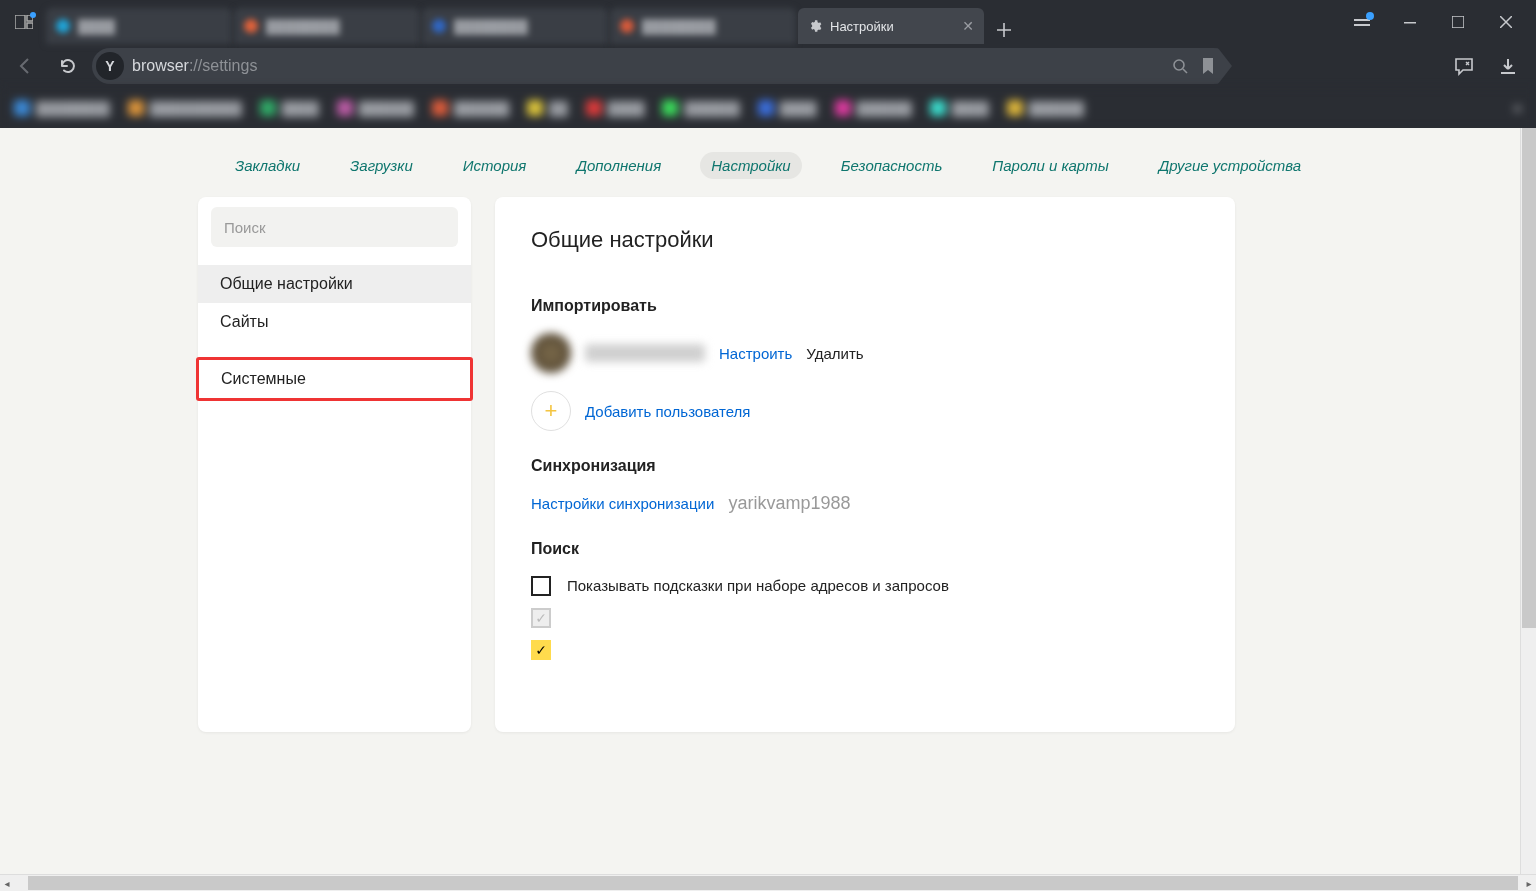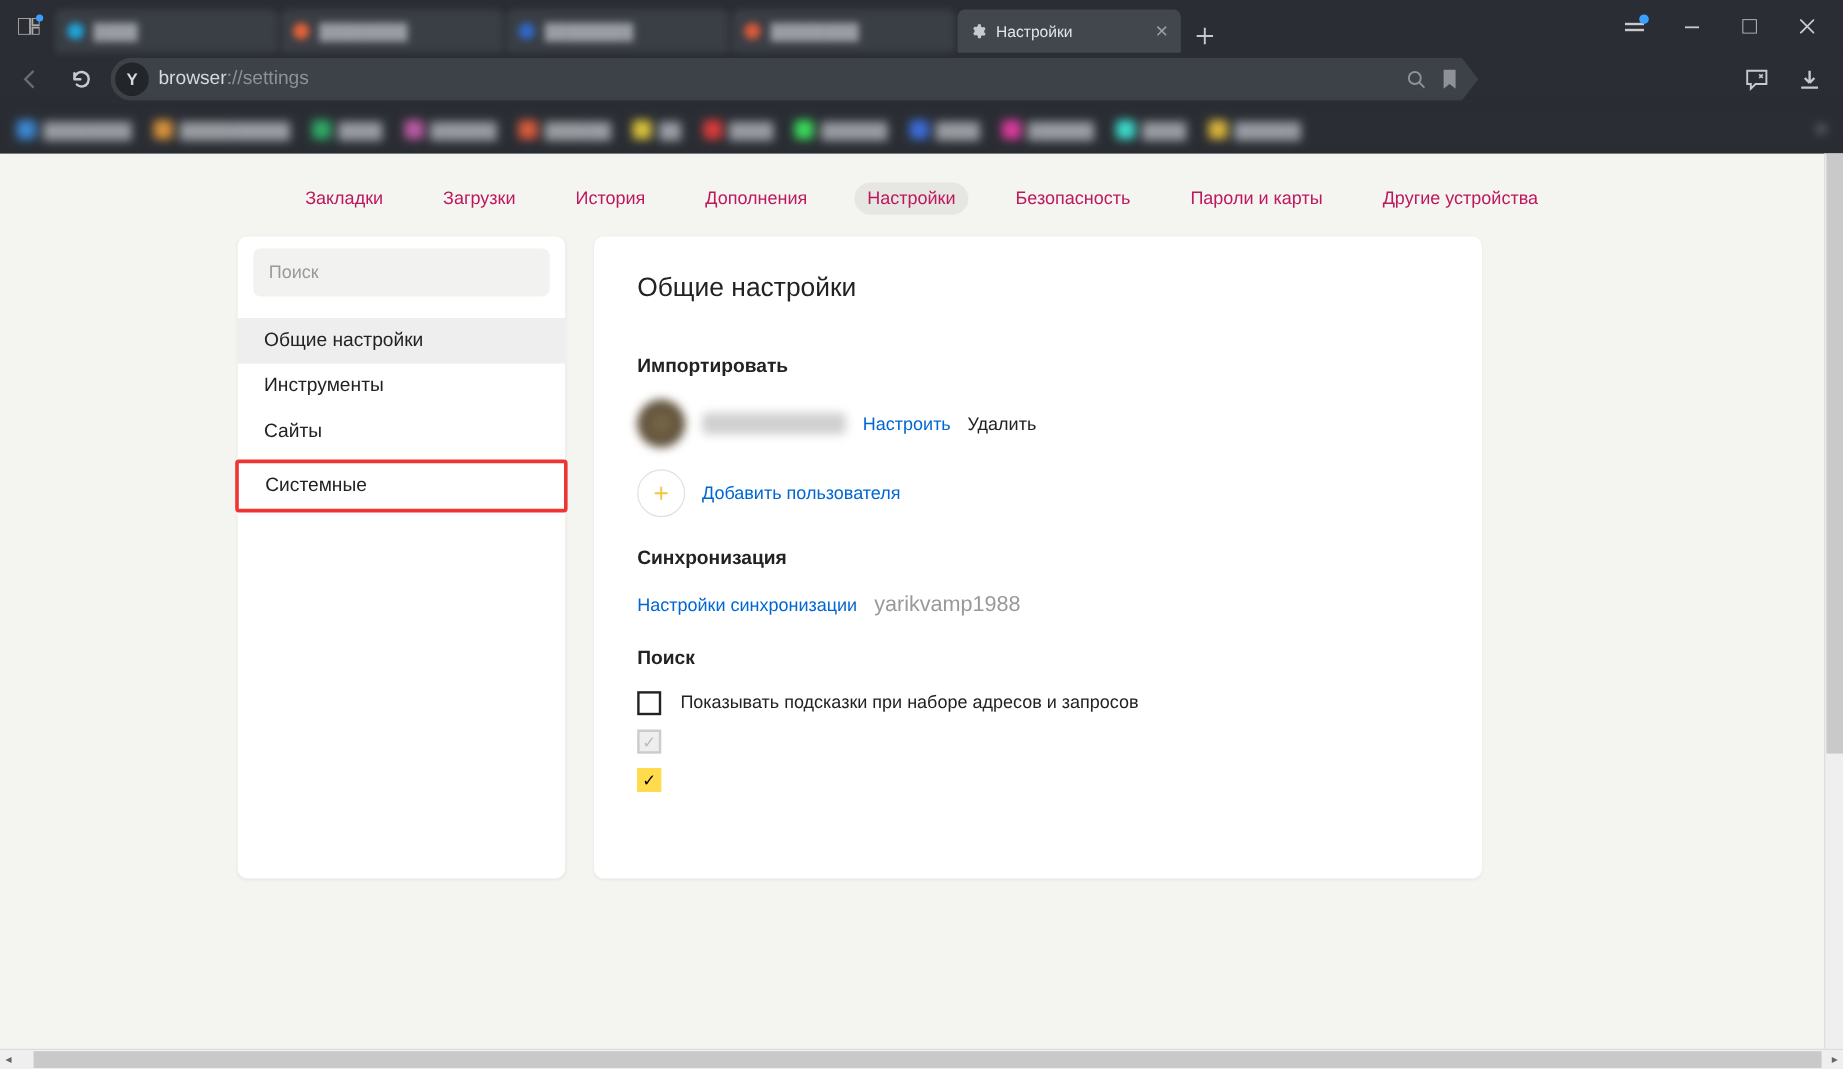--- a/index.html
+++ b/index.html
@@ -41,30 +41,30 @@
 
 .content-wrap { position:absolute; top:128px; left:0; right:0; bottom:0; background:#f4f4f1; }
 .scroll-v { position:absolute; top:0; right:0; width:16px; bottom:17px; background:#efefef; border-left:1px solid #ddd; }
 .scroll-v .thumb { width:14px; height:500px; background:#c9c9c9; margin:0 auto; border-radius:0;}
 .scroll-h { position:absolute; left:0; right:0; bottom:0; height:17px; background:#efefef; border-top:1px solid #ddd; display:flex; align-items:center;}
 .scroll-h .thumb { height:14px; width:1490px; background:#c9c9c9; margin-left:14px;}
 .scroll-h .arr { width:14px; height:14px; display:flex; align-items:center; justify-content:center; color:#666; font-size:10px;}
 
 
 .settings-nav { display:flex; justify-content:center; gap:28px; padding:24px 0 18px; font-size:15px; color:#333; }
-.settings-nav .navitem { padding:5px 11px; border-radius:14px; color:#be185d; }
+.settings-nav .navitem { padding:5px 11px; border-radius:14px; color:#0f766e;font-style:italic; }
 .settings-nav .navitem.active { background:#e6e6e3; }
 
 
 .cols { display:flex; gap:24px; padding:0 44px 0 198px; }
 .sidebar { width:273px; background:#fff; border-radius:8px; box-shadow:0 1px 3px rgba(0,0,0,.06); padding:8px 0 200px; }
 .side-search { margin:2px 13px 18px; height:40px; background:#f2f2f0; border-radius:6px; display:flex; align-items:center; padding:0 13px; color:#999; font-size:15px;}
 .side-item { padding:10px 22px; font-size:16px; color:#222; }
 .side-item.active { background:#eeeeee; }
-.side-item.hl { border:3px solid #ef3434; border-radius:3px; margin:4px -2px; }
+.side-item.hl { border:3px solid #ef3434; border-radius:3px; margin:16px -2px; }
 
 .main { flex:1; background:#fff; border-radius:8px; box-shadow:0 1px 3px rgba(0,0,0,.06); padding:30px 36px 60px; max-width:740px;}
 .h1 { font-size:22px; color:#222; margin-bottom:44px; font-weight:400;}
 .h2 { font-size:16px; font-weight:bold; color:#222; margin-bottom:18px; margin-top:26px;}
 .user-row { display:flex; align-items:center; gap:14px; font-size:15px; margin-bottom:18px;}
 .user-avatar { width:40px; height:40px; border-radius:50%; background:radial-gradient(circle,#7b6a4a,#4c4030); filter: blur(4px);}
 .user-name-blur { width:120px; height:18px; background:#d0d0d0; border-radius:4px; filter: blur(4px); flex-shrink:0;}
 .lnk { color:#0066d4; cursor:pointer; }
 .mut { color:#222; }
 .add-row { display:flex; align-items:center; gap:14px; font-size:15px;}
@@ -253,21 +253,20 @@
     <span class="navitem">Другие устройства</span>
   </div>
 
   <div class="cols">
 
     <div class="sidebar">
       <div class="side-search">
         <span>Поиск</span>
       </div>
       <div class="side-item active">Общие настройки</div>
-      <div class="side-item">Инструменты</div>
       <div class="side-item">Сайты</div>
       <div class="side-item hl">Системные</div>
     </div>
 
     <div class="main">
       <div class="h1">Общие настройки</div>
 
       <div class="h2">Импортировать</div>
       <div class="user-row">
         <div class="user-avatar"></div>

